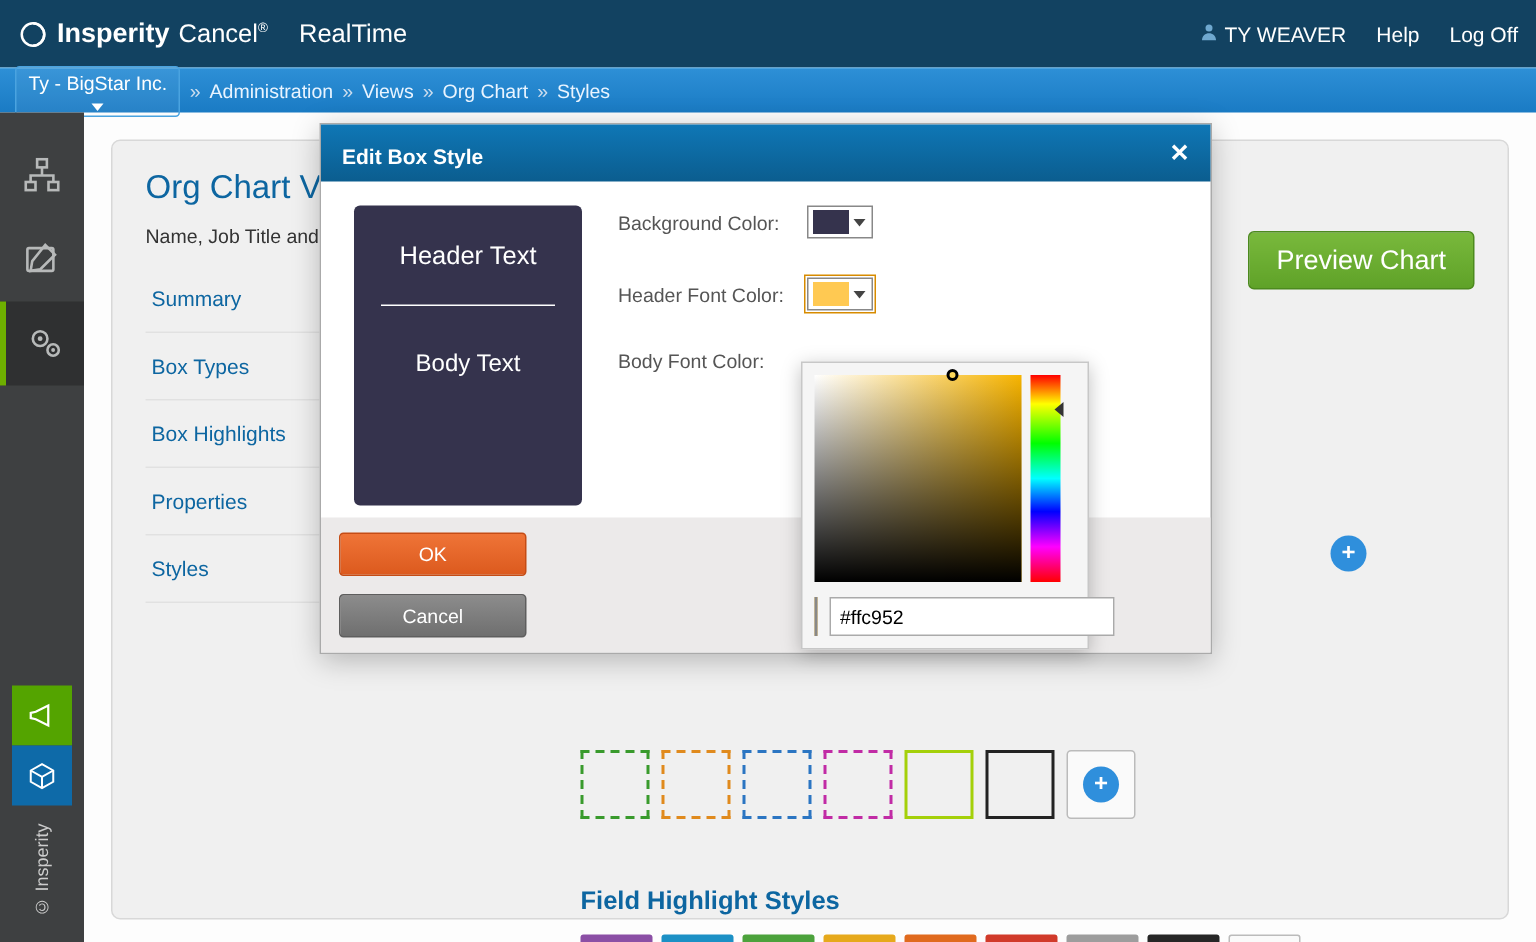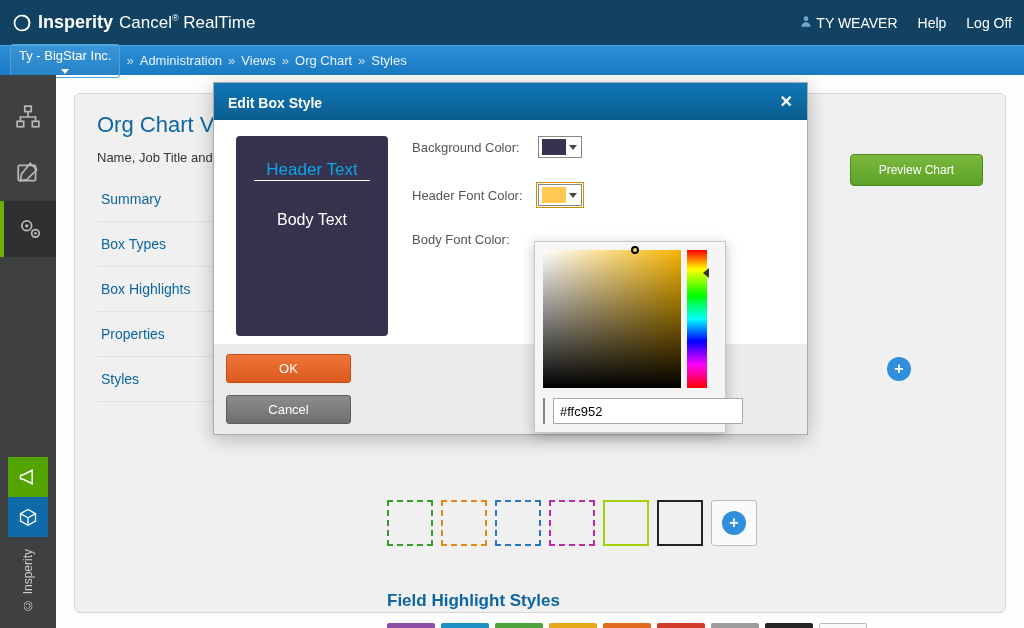--- a/index.html
+++ b/index.html
@@ -4,21 +4,21 @@
 <style>
   * { box-sizing: border-box; margin: 0; padding: 0; }
   body { font-family: Arial, Helvetica, sans-serif; font-size: 13px; color: #333; background: #fdfdfd; width: 1024px; height: 628px; overflow: hidden; position: relative; }
 
   
   .top-header { background: #124261; height: 45px; display: flex; align-items: center; padding: 0 12px; color: #fff; }
   .logo-area { display: flex; align-items: center; gap: 6px; }
   .logo-glyph { width: 20px; height: 20px; }
   .brand-strong { font-weight: bold; font-size: 18px; }
   .brand-sub { font-size: 17px; }
-  .rt-text { font-size: 17px; font-weight: normal; margin-left: 0; text-align: center; }
+  .rt-text { font-size: 17px; font-weight: normal; margin-left: 16px; text-align: center; }
   .header-right { margin-left: auto; display: flex; align-items: center; gap: 20px; font-size: 14px; }
   .user-icon { width: 14px; height: 14px; display: inline-block; }
   .hdr-link { cursor: pointer; }
 
   
   .breadcrumb-bar { background: #1a7bc4; background: linear-gradient(to bottom, #2d8fd6, #1a7bc4); height: 30px; display: flex; align-items: center; padding: 0 10px; color: #fff; font-size: 13px; border-top:1px solid #4aa3e0; }
   .org-dropdown { border: 1px solid #4aa3e0; border-radius: 3px; padding: 3px 8px; display: flex; align-items: center; gap: 6px; cursor: pointer; background: rgba(255,255,255,0.06); flex-direction: column; }
   .caret { width: 0; height: 0; border-left: 4px solid transparent; border-right: 4px solid transparent; border-top: 5px solid #fff; }
   .crumb-sep { margin: 0 6px; color: #cde; }
   .crumb { color: #e9f4ff; }
@@ -35,21 +35,21 @@
   .vertical-text { writing-mode: vertical-rl; transform: rotate(180deg); color: #ccc; font-size: 12px; margin-top: 12px; padding-top:6px; }
 
   
   .content { position: absolute; top: 75px; left: 56px; right: 0; bottom: 0; padding: 18px 18px; }
   .panel { background: #f0f0f0; border: 1px solid #d8d8d8; border-radius: 6px; padding: 0 0 30px 0; min-height: 520px; position: relative; }
   .panel-header { padding: 18px 22px 12px; color: #0d66a1; font-size: 22px; font-weight: normal; }
   .panel-sub { padding: 0 22px 12px; font-size: 13px; color: #333; }
   .panel-body { display: flex; }
   .side-menu { width: 210px; padding: 0 12px 0 22px; }
   .side-menu .mi { padding: 14px 4px; border-bottom: 1px solid #e1e1e1; color: #0d66a1; cursor: pointer; font-size: 14px; }
-  .preview-btn { position: absolute; top: 60px; right: 22px; background: linear-gradient(to bottom,#79b93c,#5fa228); color: #fff; border: 1px solid #4c8a1e; border-radius: 4px; padding: 8px 28px; font-size: 12px; cursor: pointer; }
+  .preview-btn { position: absolute; top: 60px; right: 22px; background: linear-gradient(to bottom,#79b93c,#5fa228); color: #fff; border: 1px solid #4c8a1e; border-radius: 4px; padding: 8px 18px; font-size: 18px; cursor: pointer; }
 
   
   .styles-area { position: absolute; left: 312px; top: 275px; }
   .dash-row { display:flex; gap:10px; flex-wrap:wrap; width:520px; }
   .dash-box { width:46px; height:46px; border:2px dashed; border-radius:2px; }
   .dash-red { border-color:#cf3a27; position:relative; left:210px; }
   .plus-circle { width:24px; height:24px; border-radius:50%; background:#2f8fdc; display:flex; align-items:center; justify-content:center; color:#fff; font-size:16px; font-weight:bold; cursor:pointer; }
   
   .dash-row2 { position:absolute; left:312px; top:406px; display:flex; gap:8px; }
   .dash-sm { width:46px; height:46px; border:2px dashed; }
@@ -62,21 +62,21 @@
   .abc { width:48px; height:26px; display:flex; align-items:center; justify-content:center; border-radius:2px; font-size:13px; color:#fff; cursor:pointer }
   .abc.outline { background:#fafafa; border:1px solid #bbb; }
 
   
   .modal-backdrop { position:absolute; inset:0; background:rgba(160,160,160,0); }
   .modal { position:absolute; top:82px; left:213px; width:595px; background:#fff; border:1px solid #aaa; box-shadow:0 4px 18px rgba(0,0,0,0.25); }
   .modal-title { background:linear-gradient(to bottom,#0f77b6,#0b5d8f); color:#fff; padding:9px 14px; font-size:14px; font-weight:bold; display:flex; align-items:flex-end; }
   .modal-close { margin-left:auto; cursor:pointer; font-size:16px; color:#fff; }
   .modal-body { display:flex; padding:16px 22px 8px; gap:24px; }
   .preview-box { width:152px; height:200px; background:#35334d; border-radius:4px; padding:24px 18px 0; text-align:center; }
-  .pv-header { color:#0ea5e9; font-size:17px; }
+  .pv-header { color:#ffffff; font-size:17px; margin-bottom:22px; }
   .pv-divider { border-top:1px solid #fff; margin:0 0 30px; }
   .pv-body { color:#fff; font-size:16px; }
   .form-col { flex:1; }
   .form-row { display:flex; align-items:center; margin-bottom:26px; }
   .form-row label { width:126px; color:#555; font-size:13px; }
   .swatch { width:44px; height:22px; border:1px solid #888; display:flex; align-items:center; cursor:pointer; }
   .swatch-inner { width:24px; height:16px; margin-left:3px; }
   .swatch-caret { margin-left:auto; margin-right:4px; width:0;height:0;border-left:4px solid transparent;border-right:4px solid transparent;border-top:5px solid #444 }
   .swatch.active{ outline:1px solid #d78b00; outline-offset:1px; }
   .modal-btnrow { background:#eceaea; padding:10px 12px; display:flex; gap:12px;flex-direction:column; }

